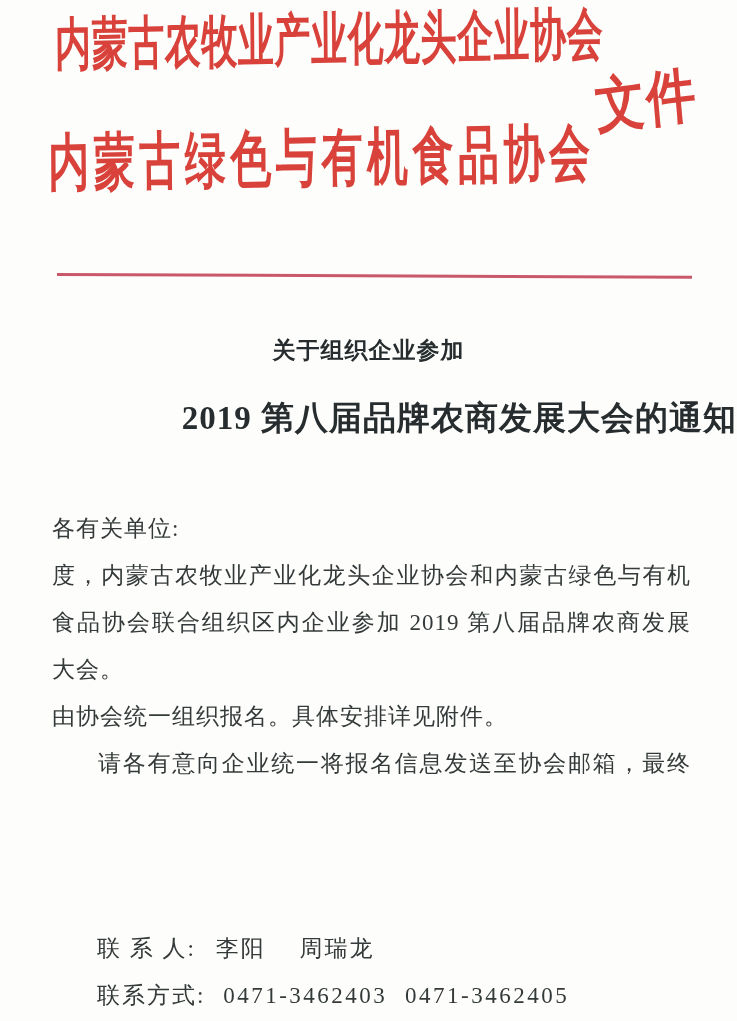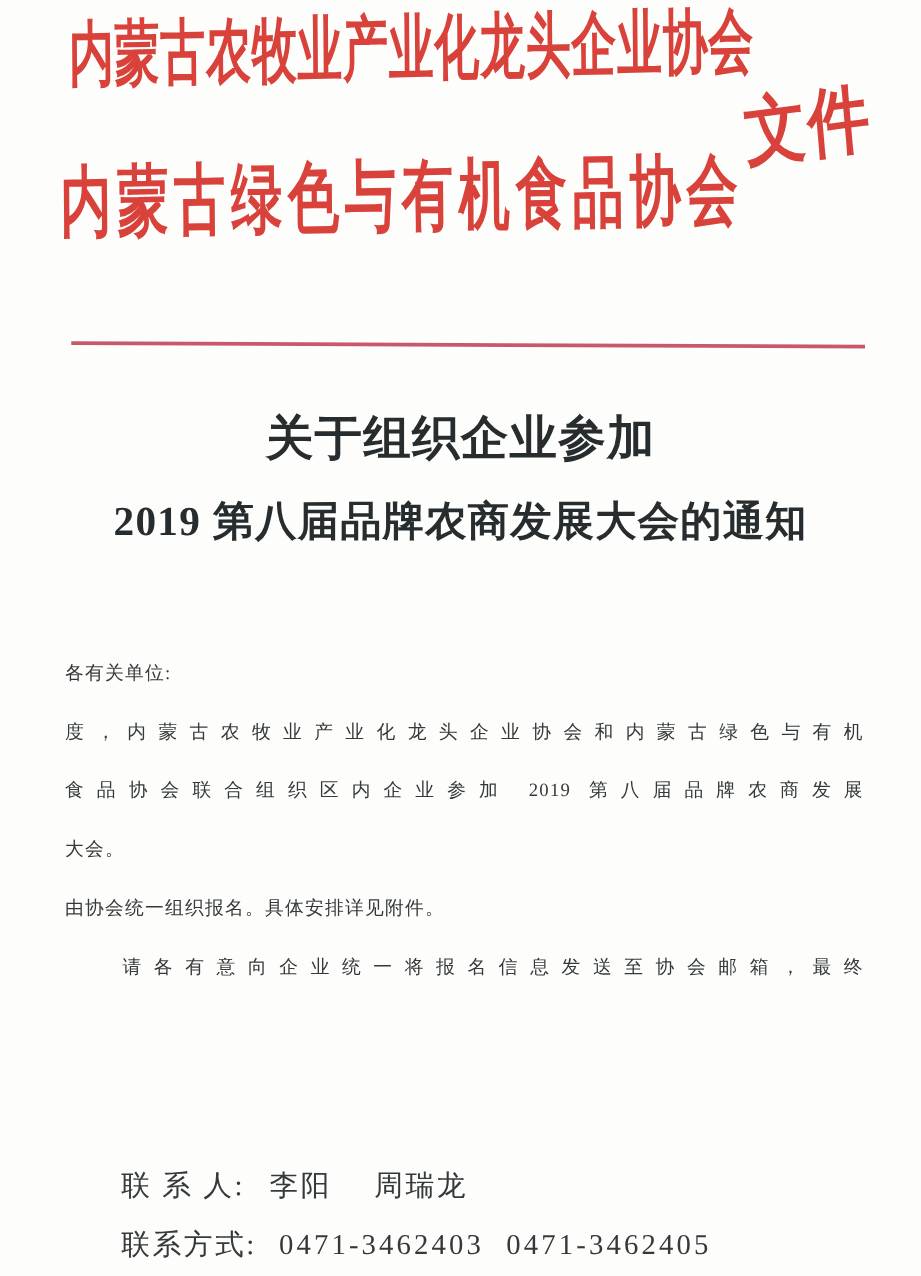--- a/index.html
+++ b/index.html
@@ -39,26 +39,26 @@
     width: 635px; height: 3px;
     background: #c9586b;
     transform: rotate(0.25deg); transform-origin: left center;
   }
   
   .title-line {
     position: absolute; left: 0; width: 737px;
     text-align: center; color: #272d2e; font-weight: bold;
     white-space: nowrap;
   }
-  .t1 { top: 333px; font-size: 38px; line-height: 36px; letter-spacing: 1px; }
-  .t2 { top: 400px; font-size: 33px; line-height: 36px; letter-spacing: 1px; }
+  .t1 { top: 333px; font-size: 23px; line-height: 36px; letter-spacing: 1px; }
+  .t2 { top: 400px; font-size: 33px; line-height: 36px; letter-spacing: 1px; text-align: right; }
   
   .body-block {
-    position: absolute; left: 52px; top: 516px; width: 639px;
-    color: #343a39; font-size: 15px;
+    position: absolute; left: 52px; top: 505px; width: 639px;
+    color: #343a39; font-size: 23px;
   }
   .line {
     height: 47px; line-height: 47px;
     letter-spacing: 1px; white-space: nowrap;
     text-align: justify; text-align-last: justify;
   }
   .line.nj { text-align: left; text-align-last: left; }
   .line.ind { text-indent: 46px; }
   
   .contacts { position: absolute; left: 97px; top: 925px; color: #343a39; font-size: 23px; }

